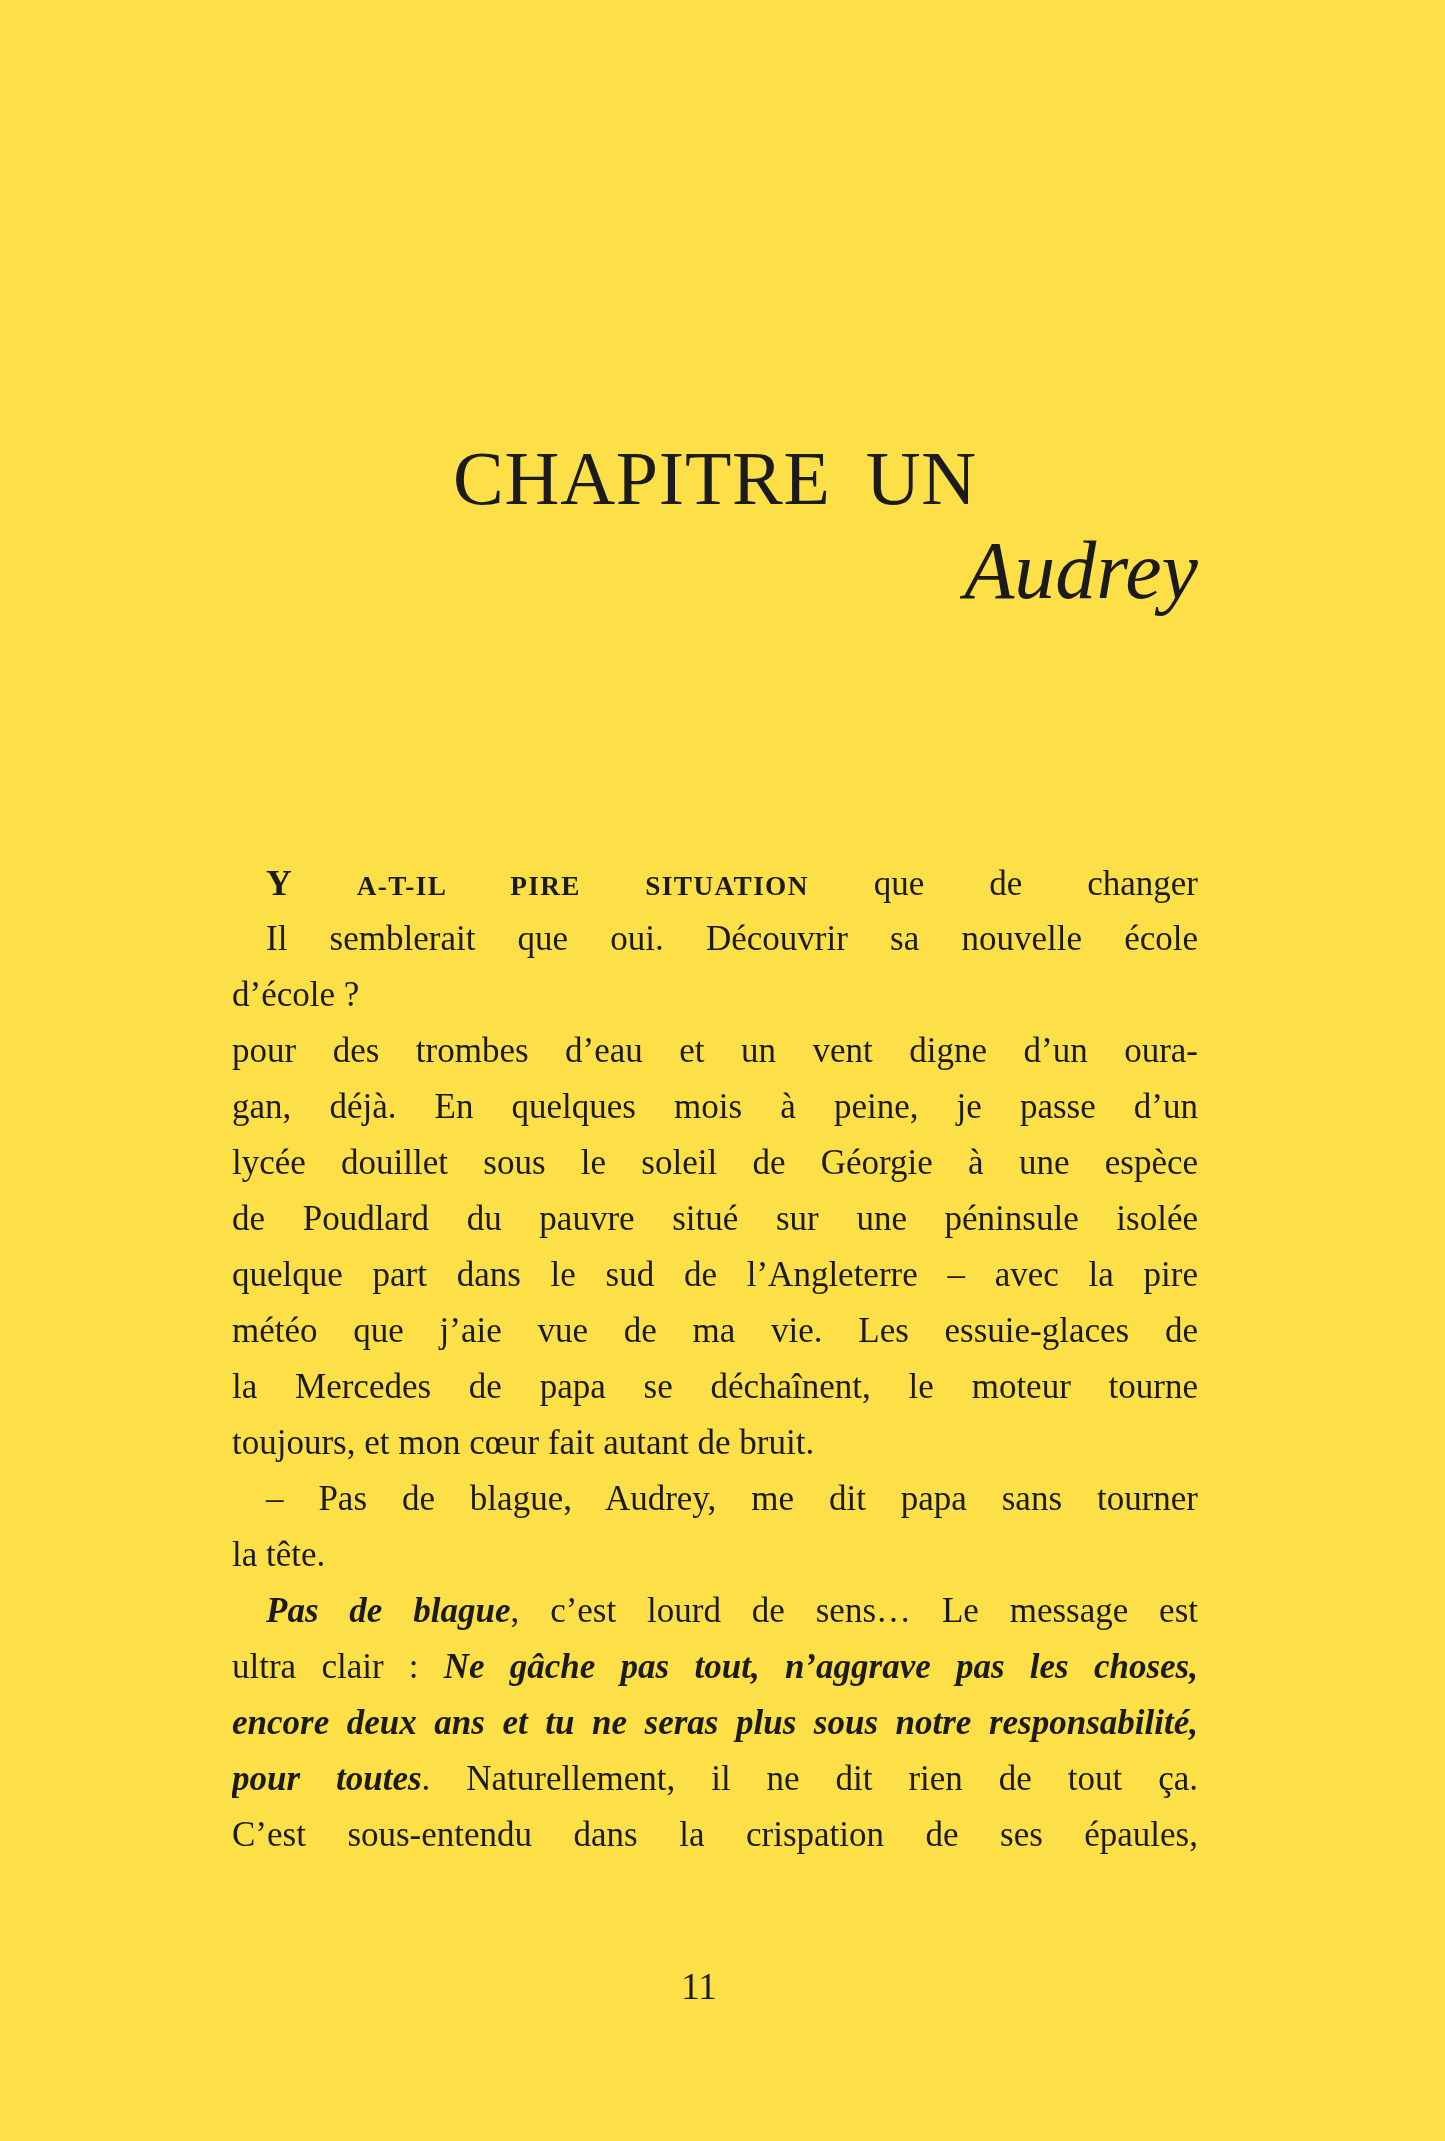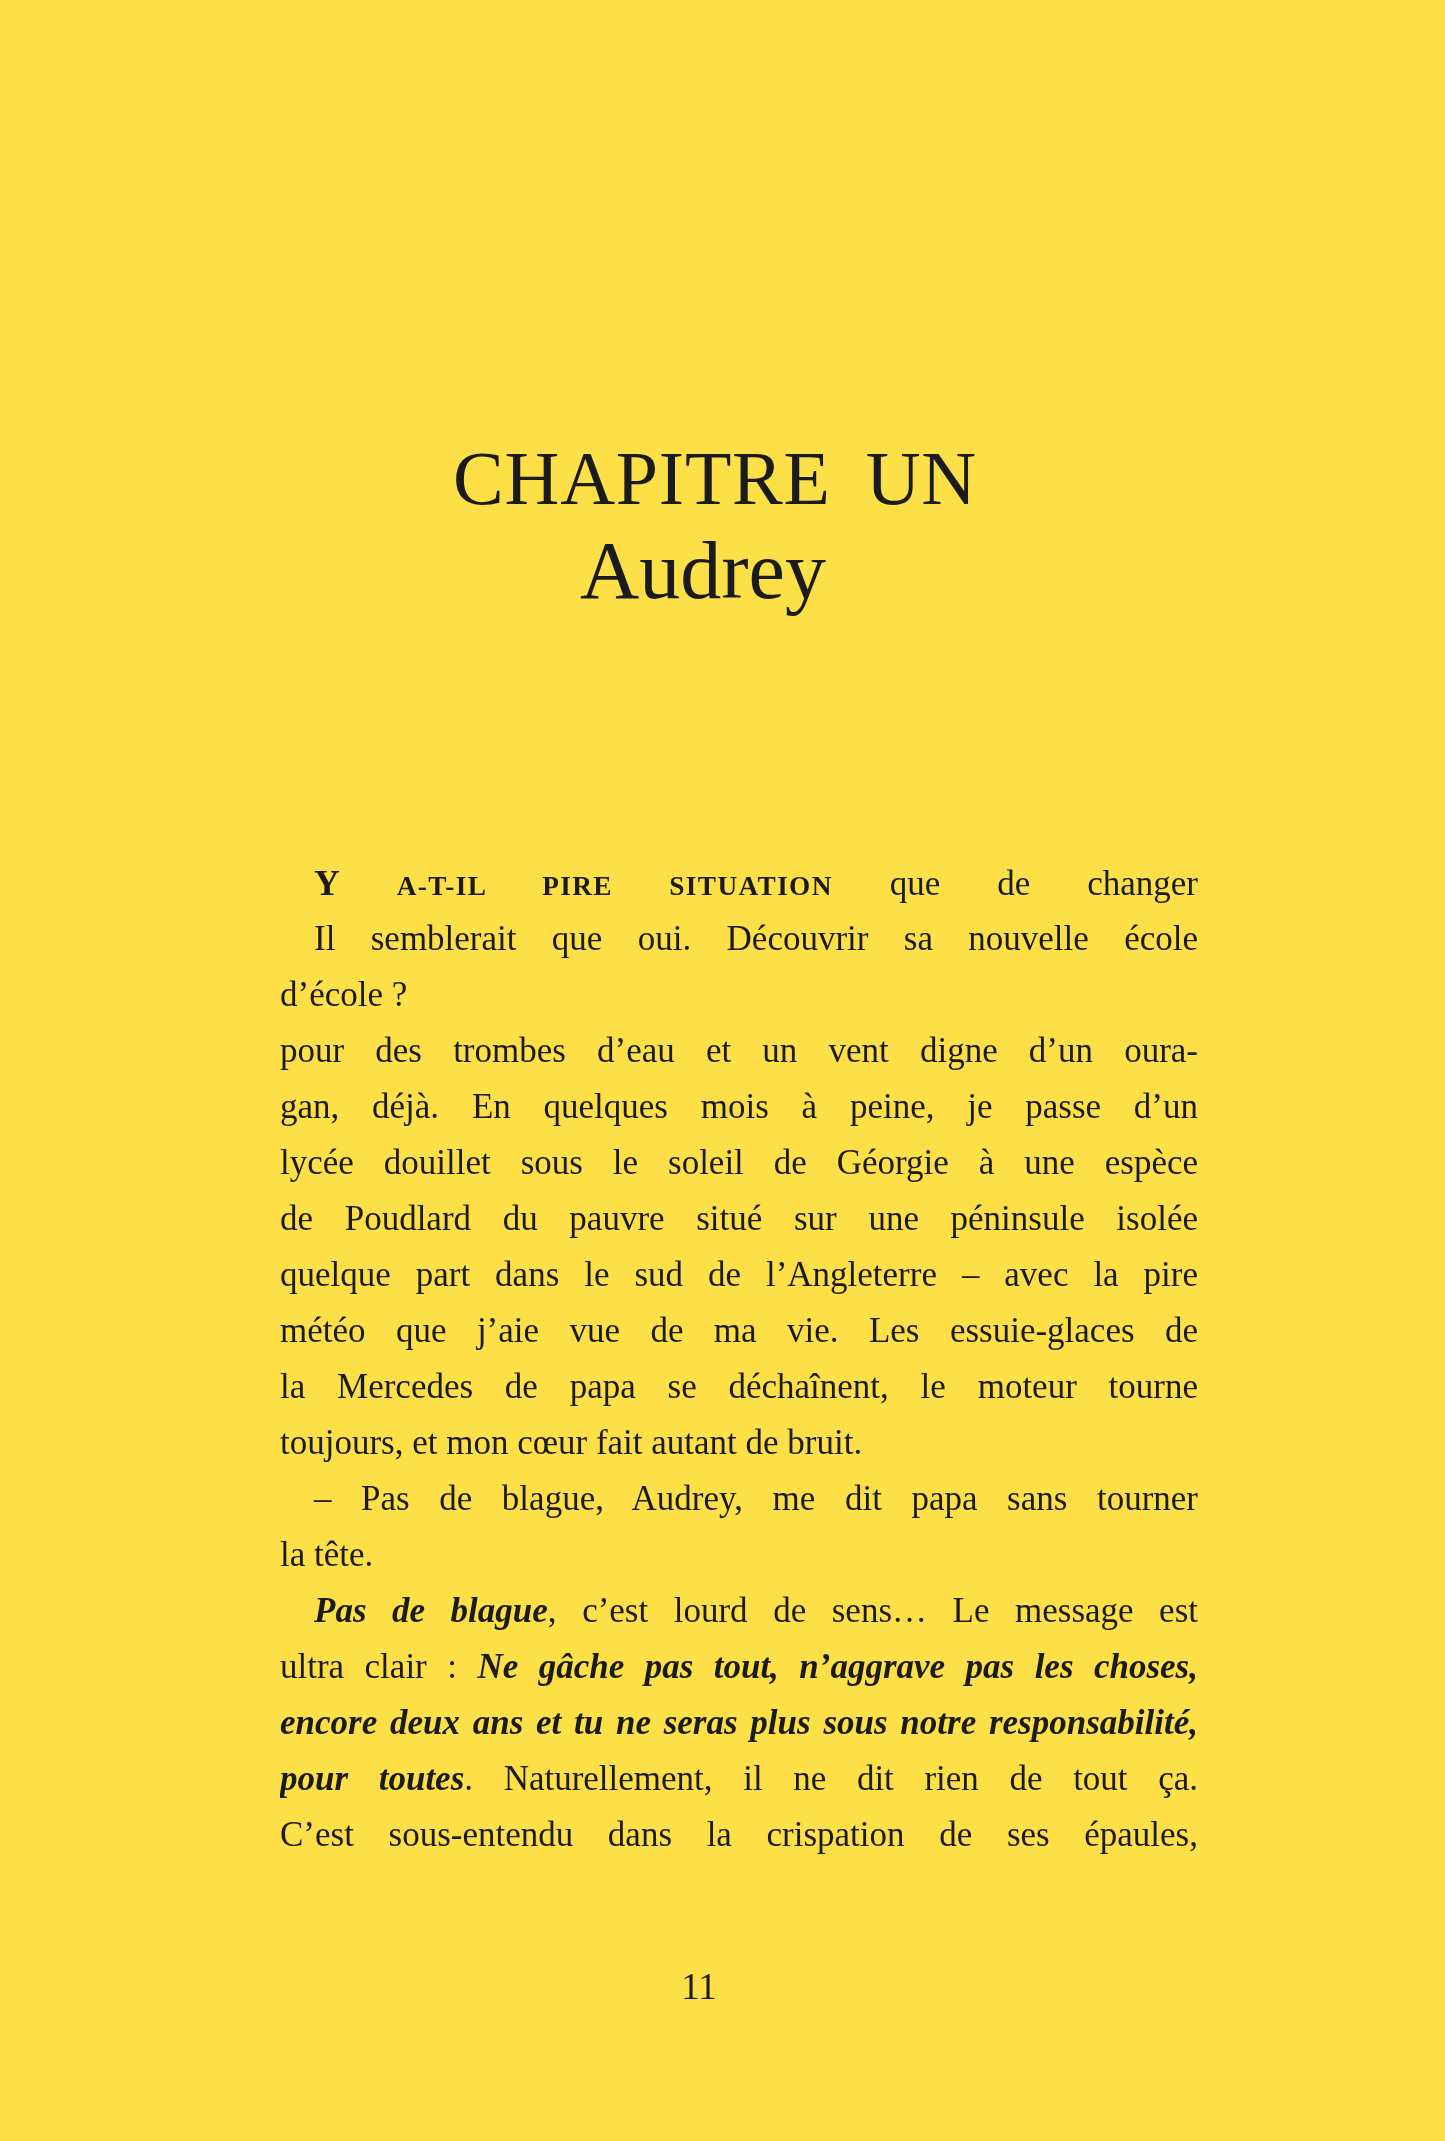--- a/index.html
+++ b/index.html
@@ -23,40 +23,40 @@
     width: 966px;
     top: 440px;
     text-align: center;
     font-size: 76px;
     line-height: 1;
     letter-spacing: 0.01em;
     word-spacing: 0.2em;
   }
   .chapter-subtitle {
     position: absolute;
-    left: 220px;
+    left: 232px;
     width: 966px;
     top: 530px;
-    text-align: center;
+    text-align: right;
+    font-style: italic;
     font-size: 82px;
     line-height: 1;
   }
   .body-text {
     position: absolute;
     left: 232px;
     top: 855px;
     width: 966px;
     font-size: 35px;
     line-height: 56px;
   }
   .line {
     height: 56px;
     overflow: hidden;
     text-align: justify;
-    margin-left: 48px;
   }
   
   .line.just::after {
     content: "";
     display: inline-block;
     width: 100%;
     height: 0;
   }
   .line.noj {
     text-align: left;

